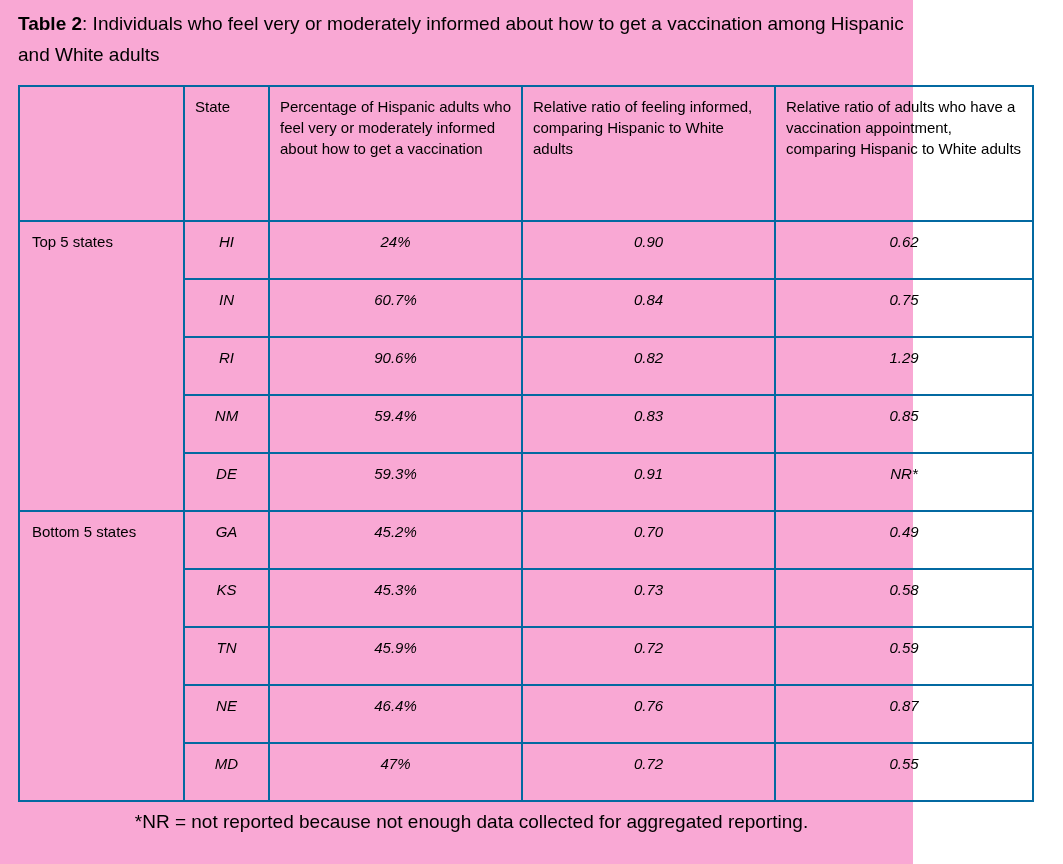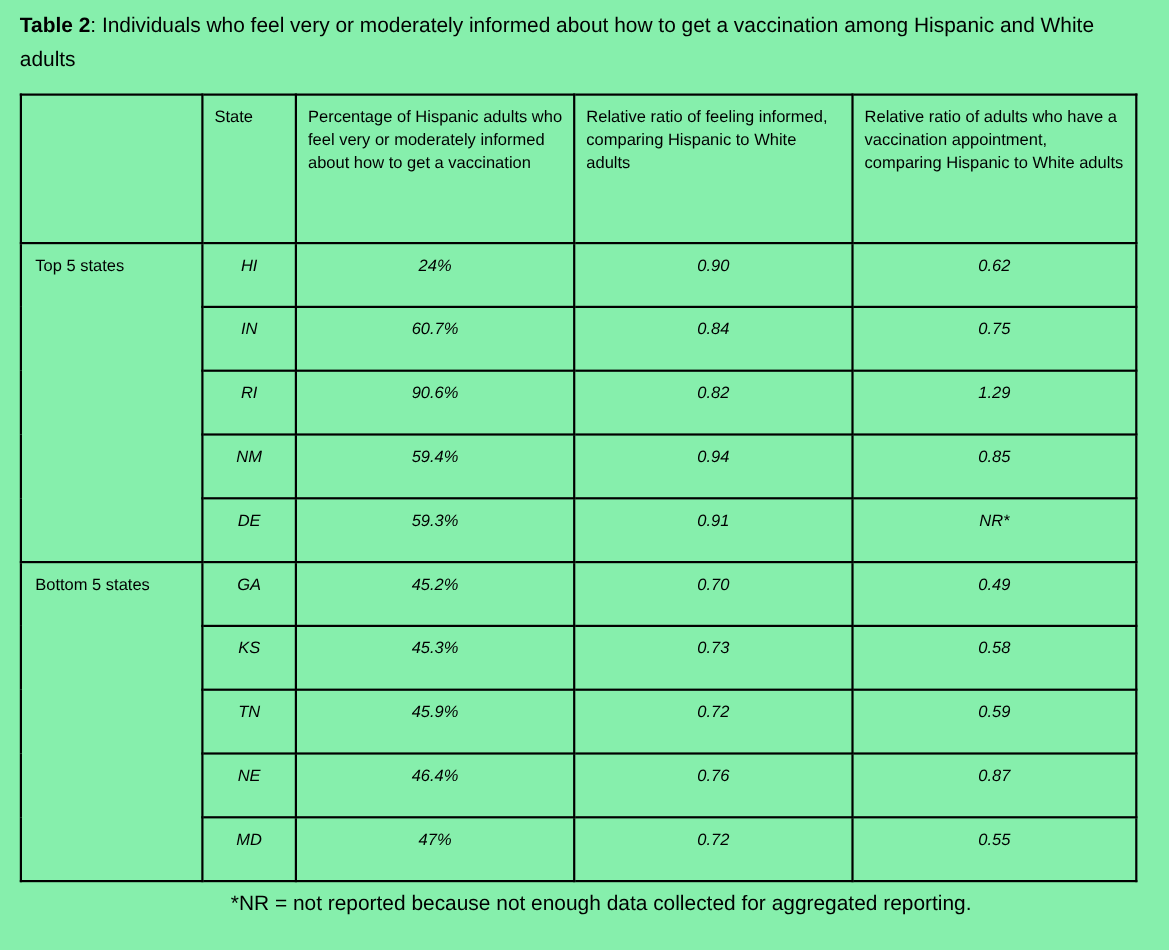--- a/index.html
+++ b/index.html
@@ -4,23 +4,23 @@
 <style>
   html, body {
     margin: 0;
     padding: 0;
     background: #ffffff;
     color: #000000;
     font-family: "Liberation Sans", sans-serif;
   }
   .page {
     position: relative;
-    width: 1063px;
+    width: 913px;
     height: 864px;
-    background: #86efac;
+    background: #f9a8d4;
     box-sizing: border-box;
     padding: 8px 1px 0 18px;
   }
   .title {
     font-size: 19px;
     line-height: 31px;
     max-width: 1012px;
     margin: 0;
     font-weight: normal;
   }
@@ -28,21 +28,21 @@
     font-weight: bold;
   }
   table.data-table {
     border-collapse: collapse;
     table-layout: fixed;
     width: 1014px;
     margin-top: 15px;
   }
   .data-table th,
   .data-table td {
-    border: 2px solid #000000;
+    border: 2px solid #0369a1;
     vertical-align: top;
     font-size: 15px;
     line-height: 21px;
     font-weight: normal;
     box-sizing: border-box;
     margin-left: 28px;
   }
   .data-table thead tr {
     height: 135px;
   }
@@ -111,21 +111,21 @@
       </tr>
       <tr>
         <td class="state-cell">RI</td>
         <td class="value-cell">90.6%</td>
         <td class="value-cell">0.82</td>
         <td class="value-cell">1.29</td>
       </tr>
       <tr>
         <td class="state-cell">NM</td>
         <td class="value-cell">59.4%</td>
-        <td class="value-cell">0.94</td>
+        <td class="value-cell">0.83</td>
         <td class="value-cell">0.85</td>
       </tr>
       <tr>
         <td class="state-cell">DE</td>
         <td class="value-cell">59.3%</td>
         <td class="value-cell">0.91</td>
         <td class="value-cell">NR*</td>
       </tr>
       <tr>
         <td class="group-cell" rowspan="5">Bottom 5 states</td>

